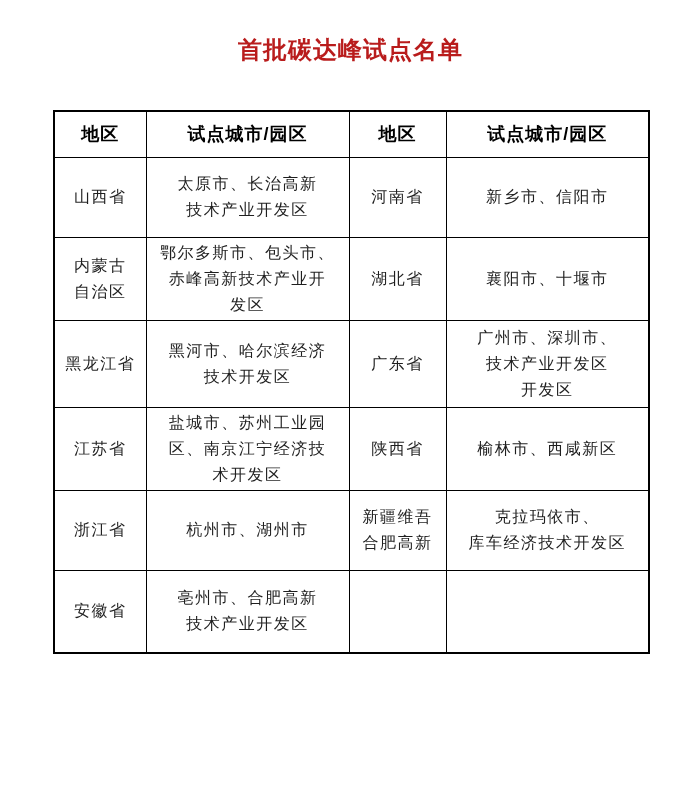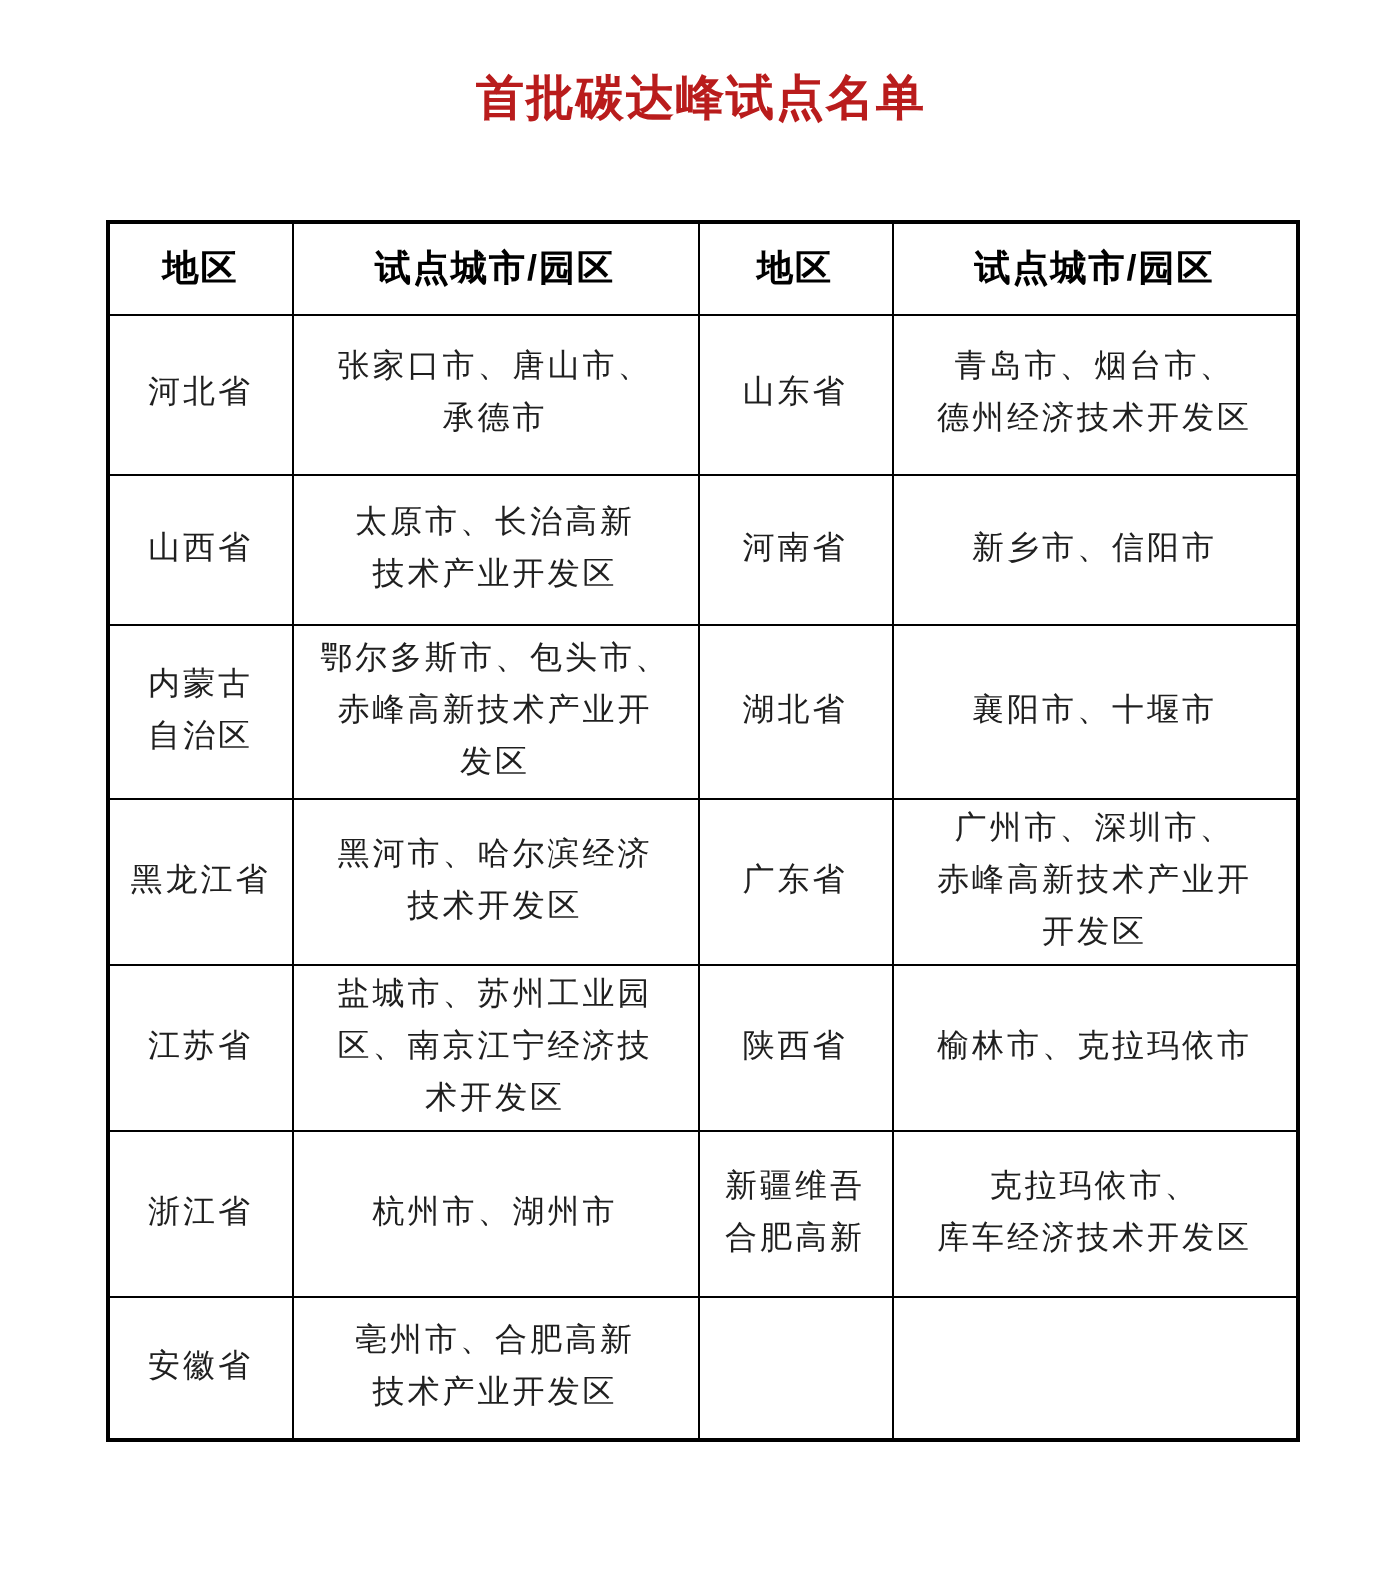--- a/index.html
+++ b/index.html
@@ -88,28 +88,20 @@
     <thead>
       <tr>
         <th>地区</th>
         <th>试点城市/园区</th>
         <th>地区</th>
         <th>试点城市/园区</th>
       </tr>
     </thead>
     <tbody>
       <tr>
-        <td>河北省</td>
-        <td>张家口市、唐山市、
-承德市</td>
-        <td>山东省</td>
-        <td>青岛市、烟台市、
-德州经济技术开发区</td>
-      </tr>
-      <tr>
         <td>山西省</td>
         <td>太原市、长治高新
 技术产业开发区</td>
         <td>河南省</td>
         <td>新乡市、信阳市</td>
       </tr>
       <tr>
         <td>内蒙古
 自治区</td>
         <td>鄂尔多斯市、包头市、
@@ -117,30 +109,30 @@
 发区</td>
         <td>湖北省</td>
         <td>襄阳市、十堰市</td>
       </tr>
       <tr>
         <td>黑龙江省</td>
         <td>黑河市、哈尔滨经济
 技术开发区</td>
         <td>广东省</td>
         <td>广州市、深圳市、
-赤峰高新技术产业开
+技术产业开发区
 开发区</td>
       </tr>
       <tr>
         <td>江苏省</td>
         <td>盐城市、苏州工业园
 区、南京江宁经济技
 术开发区</td>
         <td>陕西省</td>
-        <td>榆林市、克拉玛依市</td>
+        <td>榆林市、西咸新区</td>
       </tr>
       <tr>
         <td>浙江省</td>
         <td>杭州市、湖州市</td>
         <td>新疆维吾
 合肥高新</td>
         <td>克拉玛依市、
 库车经济技术开发区</td>
       </tr>
       <tr>

